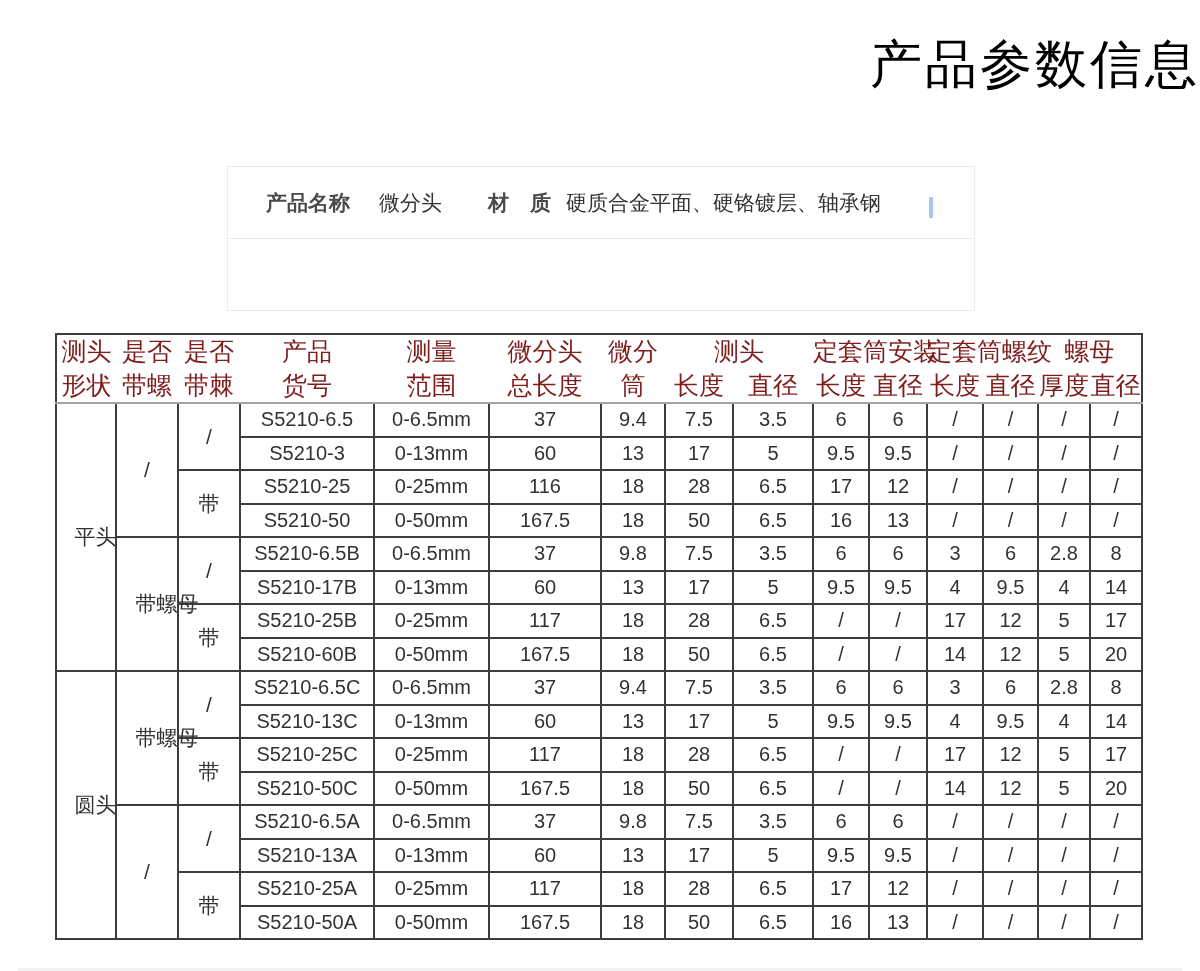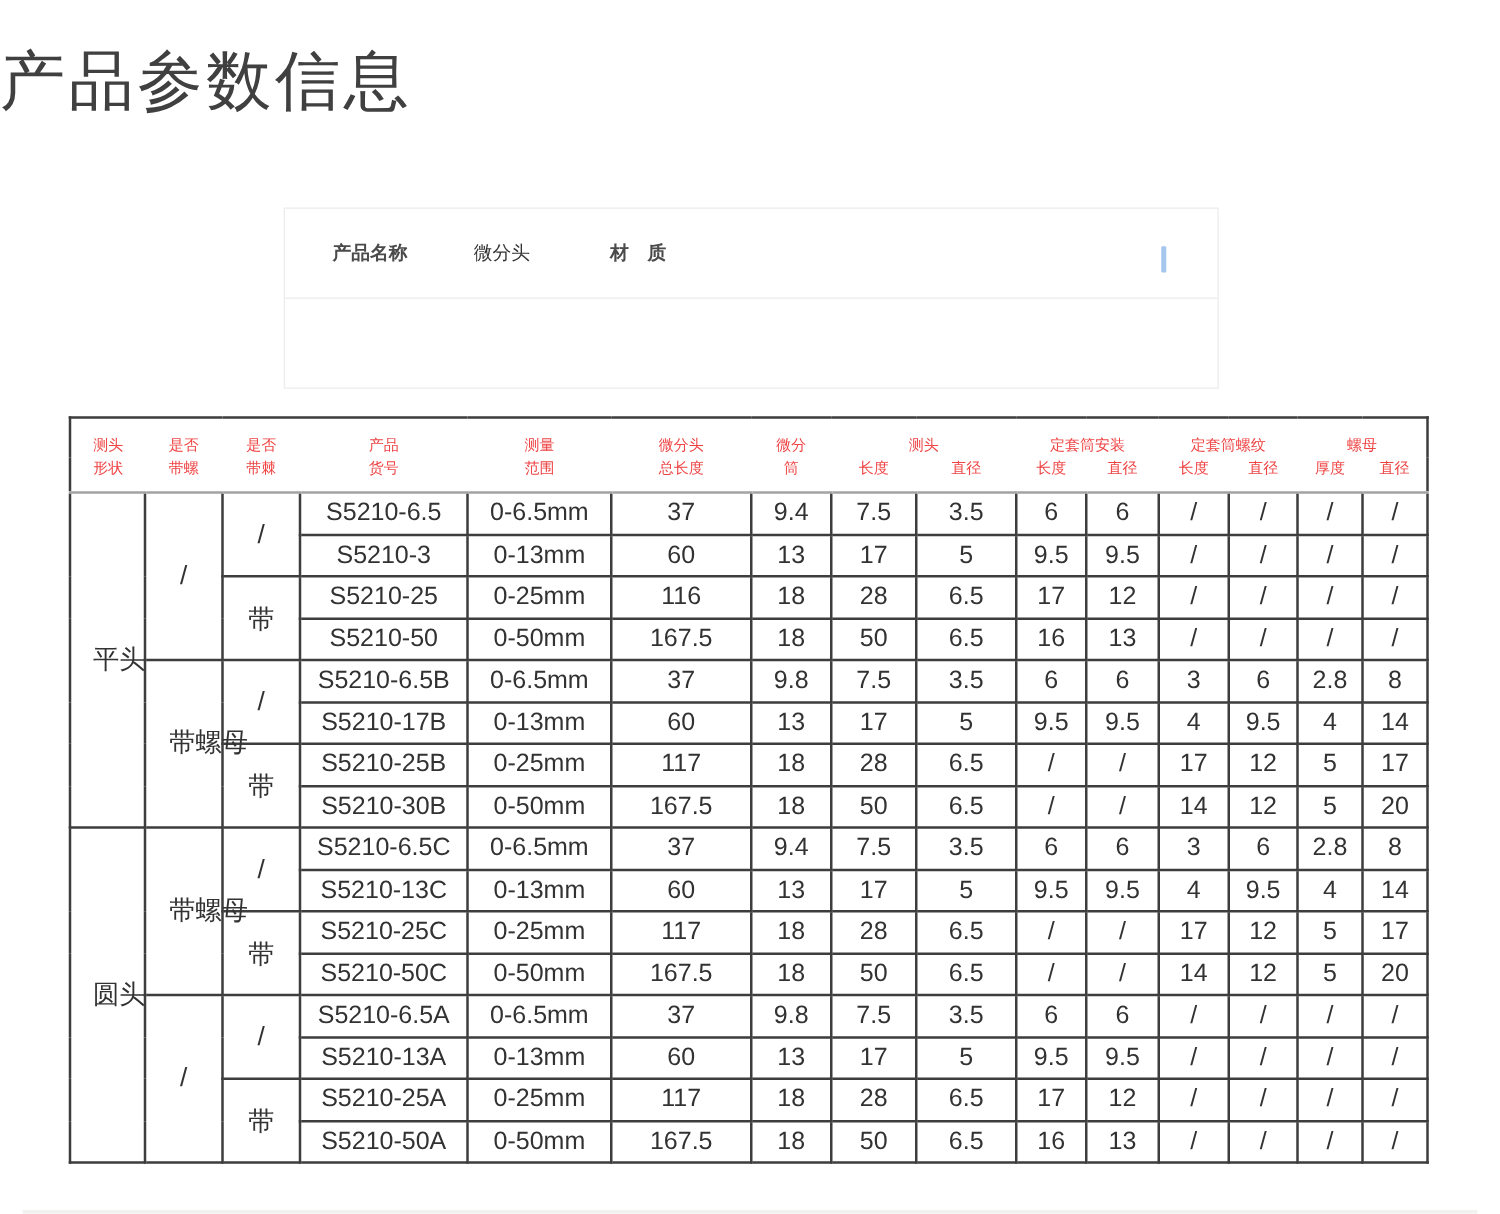--- a/index.html
+++ b/index.html
@@ -2,44 +2,44 @@
 <html><head>
 <meta charset="utf-8">
 <style>
   html,body{margin:0;padding:0;}
   body{
     width:1200px;height:971px;background:#ffffff;position:relative;
     font-family:"Liberation Sans","DejaVu Sans",sans-serif;color:#333;
     overflow:hidden;
   }
   .page-title{
-    position:absolute;top:30px;left:0;width:1200px;text-align:left;
-    font-size:52px;font-weight:300;color:#404040;letter-spacing:3px;
+    position:absolute;top:30px;left:0;width:1200px;text-align:right;
+    font-size:52px;font-weight:300;color:#000000;letter-spacing:3px;
   }
   
   .info-box{
     position:absolute;left:227px;top:166px;width:748px;height:145px;
     border:1px solid #ececec;background:#fff;box-sizing:border-box;
   }
   .info-row{position:relative;height:71px;}
   .info-row.first{border-bottom:1px solid #ececec;}
-  .info-row span{position:absolute;top:50%;transform:translateY(-50%);font-size:15px;white-space:pre;}
+  .info-row span{position:absolute;top:50%;transform:translateY(-50%);font-size:21px;white-space:pre;}
   .info-label{font-weight:bold;color:#4a4a4a;}
   .info-value{color:#333;}
   .pos-l1{left:38px;} .pos-v1{left:151px;} .pos-l2{left:260px;} .pos-v2{left:338px;}
   .caret{
     position:absolute;left:929px;top:197px;width:4px;height:21px;
     border-radius:1px;
   }
   
   .table-wrap{position:absolute;left:55px;top:333px;}
   table{border-collapse:collapse;table-layout:fixed;width:1088px;border:2px solid #3d3d3d;}
   th,td{padding:0;text-align:center;vertical-align:middle;box-sizing:border-box;}
   thead th{
-    border:0;font-weight:normal;color:#ef4444;font-size:12px;
+    border:0;font-weight:normal;color:#7f1d1d;font-size:25px;
     white-space:nowrap;overflow:visible;
   }
   thead tr.h-top th{height:32px;vertical-align:bottom;padding-bottom:1px;}
   thead tr.h-bot th{height:28px;vertical-align:top;border-bottom:2px solid #a3a3a3;}
   tbody td{
     border:2px solid #3d3d3d;font-size:20px;color:#323232;height:33.5px;
     white-space:nowrap;
   }
   td.code{letter-spacing:0px;margin-left:41px;}
   .vtext{display:inline-block;width:1.1em;word-break:break-all;line-height:1.9;font-size:21px;}
@@ -51,20 +51,21 @@
 </head>
 <body>
 
 <div class="page-title">产品参数信息</div>
 
 <div class="info-box">
   <div class="info-row first">
     <span class="info-label pos-l1">产品名称</span>
     <span class="info-value pos-v1">微分头</span>
     <span class="info-label pos-l2">材　质</span>
+    <span class="info-value pos-v2">硬质合金平面、硬铬镀层、轴承钢</span>
   </div>
 </div>
 <div class="caret" style="background:#a6c6ee;"></div>
 
 <div class="table-wrap">
 <table>
   <colgroup>
     <col style="width:60px">
         <col style="width:62px">
         <col style="width:62px">
@@ -213,21 +214,21 @@
       <td>28</td>
       <td>6.5</td>
       <td>/</td>
       <td>/</td>
       <td>17</td>
       <td>12</td>
       <td>5</td>
       <td>17</td>
     </tr>
     <tr>
-      <td class="code">S5210-30B</td>
+      <td class="code">S5210-60B</td>
       <td>0-50mm</td>
       <td>167.5</td>
       <td>18</td>
       <td>50</td>
       <td>6.5</td>
       <td>/</td>
       <td>/</td>
       <td>14</td>
       <td>12</td>
       <td>5</td>

